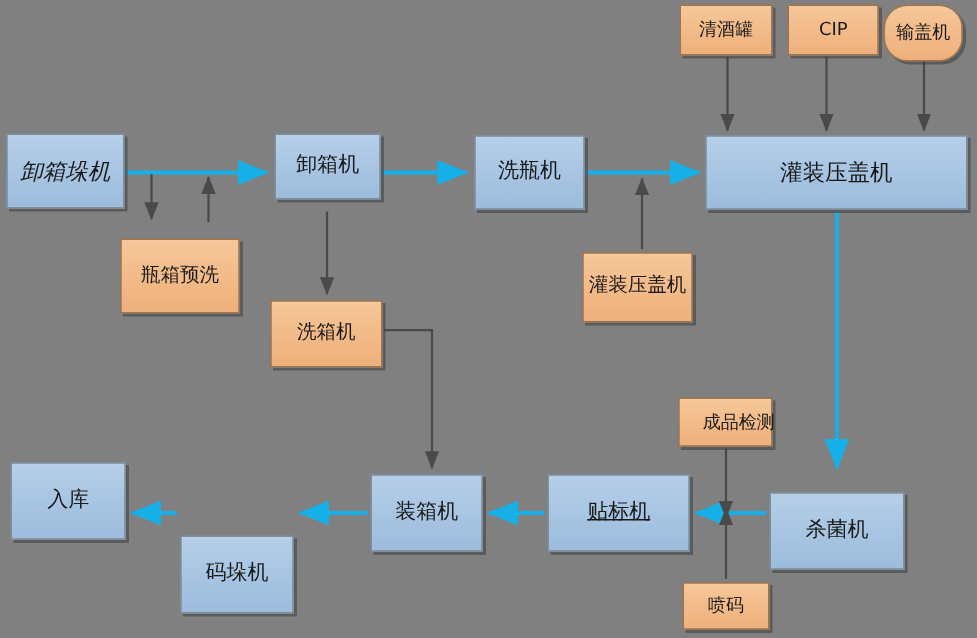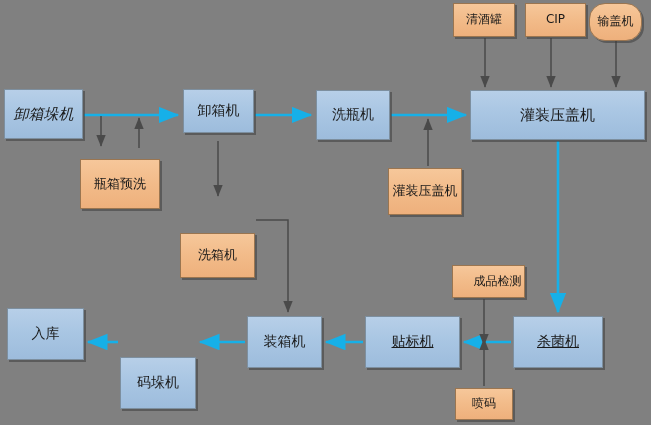--- a/index.html
+++ b/index.html
@@ -70,45 +70,45 @@
   <div id="node-layer">
       <div class="node blue" style="left: 4px; top: 89px; width: 79px; height: 50px; font-size: 15px; font-style: italic;">
         <span>卸箱垛机</span>
       </div>
       <div class="node orange" style="left: 80px; top: 159px; width: 80px; height: 50px; font-size: 13px;">
         <span>瓶箱预洗</span>
       </div>
       <div class="node blue" style="left: 183px; top: 89px; width: 71px; height: 44px; font-size: 14px;">
         <span>卸箱机</span>
       </div>
-      <div class="node orange" style="left: 180px; top: 200px; width: 75px; height: 45px; font-size: 13px; margin-top: 33px;">
+      <div class="node orange" style="left: 180px; top: 200px; width: 75px; height: 45px; font-size: 13px;">
         <span>洗箱机</span>
       </div>
       <div class="node blue" style="left: 316px; top: 90px; width: 74px; height: 50px; font-size: 14px;">
         <span>洗瓶机</span>
       </div>
       <div class="node orange" style="left: 388px; top: 168px; width: 74px; height: 47px; font-size: 13px;">
         <span>灌装压盖机</span>
       </div>
       <div class="node orange" style="left: 453px; top: 3px; width: 62px; height: 34px; font-size: 12px;">
         <span>清酒罐</span>
       </div>
       <div class="node orange" style="left: 525px; top: 3px; width: 61px; height: 34px; font-size: 12px;">
         <span>CIP</span>
       </div>
       <div class="node orange" style="left: 589px; top: 3px; width: 53px; height: 38px; font-size: 12px; border-radius: 16px;">
         <span>输盖机</span>
       </div>
       <div class="node blue" style="left: 470px; top: 90px; width: 175px; height: 50px; font-size: 15px;">
         <span>灌装压盖机</span>
       </div>
-      <div class="node blue" style="left: 513px; top: 316px; width: 90px; height: 52px; font-size: 14px; text-decoration: underline;">
+      <div class="node blue" style="left: 513px; top: 328px; width: 90px; height: 52px; font-size: 14px;">
         <span>杀菌机</span>
       </div>
-      <div class="node orange" style="left: 452px; top: 265px; width: 73px; height: 33px; font-size: 12px; padding-left: 18px;">
+      <div class="node orange" style="left: 452px; top: 265px; width: 63px; height: 33px; font-size: 12px; padding-left: 18px;">
         <span>成品检测</span>
       </div>
       <div class="node orange" style="left: 455px; top: 388px; width: 58px; height: 32px; font-size: 12px;">
         <span>喷码</span>
       </div>
       <div class="node blue" style="left: 365px; top: 316px; width: 95px; height: 52px; font-size: 14px; text-decoration: underline;">
         <span>贴标机</span>
       </div>
       <div class="node blue" style="left: 247px; top: 316px; width: 75px; height: 52px; font-size: 14px;">
         <span>装箱机</span>

